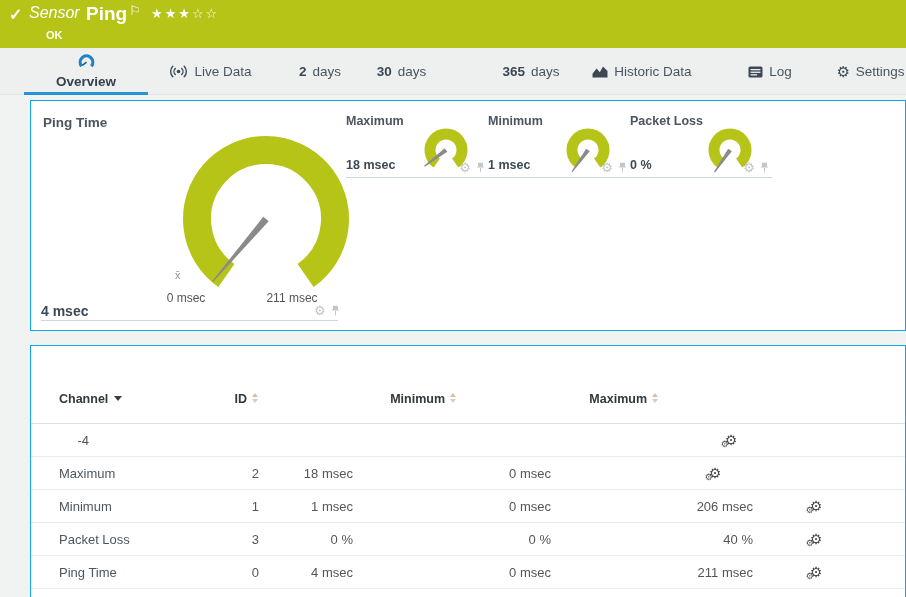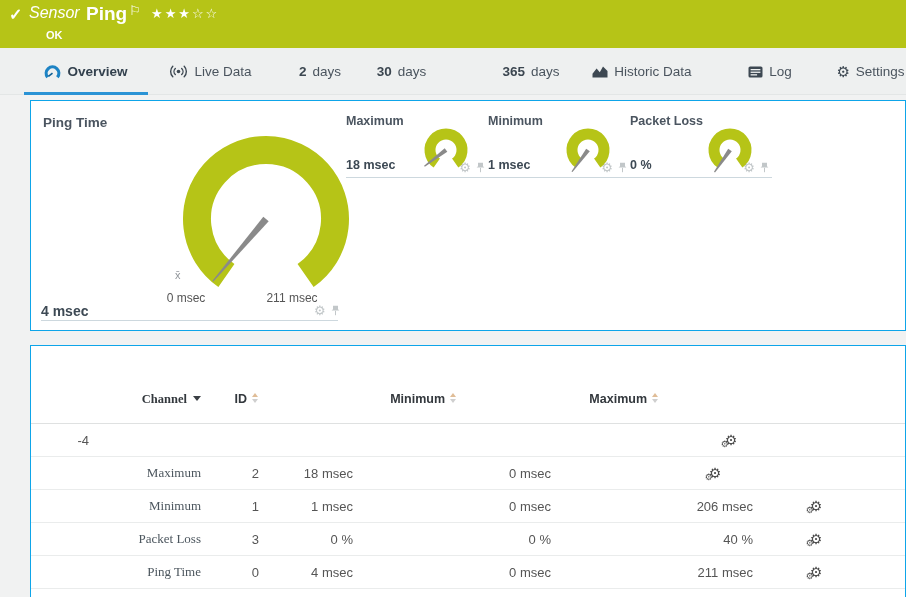--- a/index.html
+++ b/index.html
@@ -24,21 +24,21 @@
   .tb-flag{position:absolute;left:129px;top:3px;font-size:13px;}
   .tb-stars{position:absolute;left:151px;top:6px;font-size:13px;letter-spacing:2px;}
   .tb-status{position:absolute;left:46px;top:29px;font-size:11px;font-weight:bold;}
 
   
   .tabbar{position:absolute;left:0;top:48px;width:906px;height:47px;background:#eef0f0;border-bottom:1px solid #e3e6e6;}
   .tab{position:absolute;top:0;height:47px;display:flex;align-items:center;justify-content:center;gap:6px;
        font-size:13.5px;color:#4a545e;cursor:pointer;}
   .tab .tab-icon{display:inline-flex;align-items:center;}
   .tab .tab-num{font-weight:bold;color:#3b4650;}
-  .tab.active{font-weight:bold;color:#33414e;}
+  .tab.active{font-weight:bold;color:#33414e;flex-direction:column;}
   .tab.active::after{content:"";position:absolute;left:0;right:0;bottom:0;height:3px;background:var(--active-tab-blue);}
   .tab:nth-child(1){left:24px;width:124px;}
   .tab:nth-child(2){left:168px;width:85px;}
   .tab:nth-child(3){left:296px;width:48px;}
   .tab:nth-child(4){left:374px;width:55px;}
   .tab:nth-child(5){left:499px;width:64px;text-align:right;}
   .tab:nth-child(6){left:592px;width:100px;}
   .tab:nth-child(7){left:745px;width:50px;}
   .tab:nth-child(8){left:835px;width:71px;}
   .glyph-gear{font-size:15px;line-height:1;color:#3d4852;}
@@ -70,21 +70,21 @@
   .mini:nth-child(3){left:599px;}
   .mini-title{position:absolute;left:0;top:3px;font-size:12.5px;font-weight:bold;color:#4b5560;}
   .mini-svg{position:absolute;left:67px;top:12px;}
   .mini-value{position:absolute;left:0;top:47px;font-size:12.5px;font-weight:bold;color:#3d4954;}
   .mini .widget-icons{position:absolute;right:3px;bottom:3px;}
 
   
   .thead{display:flex;height:78px;border-bottom:1px solid #dfe1e1;font-size:12.5px;font-weight:bold;color:#33383d;}
   .thead .th{padding-top:46px;}
   .thead .th.c-last{padding-top:40px;}
-  .c-channel{width:170px;padding-left:11px;text-align:right;font-family:Liberation Serif, serif;}
+  .c-channel{width:170px;padding-left:28px;text-align:left;}
   .c-id{width:58px;text-align:right;}
   .c-last{width:94px;text-align:right;line-height:15px;}
   .c-min{width:198px;text-align:right;}
   .c-max{width:202px;text-align:right;}
   .c-gear{flex:1;display:flex;justify-content:center;padding-right:26px;align-items:center;}
   .trow{display:flex;align-items:center;height:33px;border-bottom:1px solid #eaecec;font-size:13px;color:#555;cursor:pointer;}
   .trow .c-channel{color:#4c565e;}
 
   .caret{display:inline-block;width:0;height:0;margin-left:6px;vertical-align:2px;
          border-left:4px solid transparent;border-right:4px solid transparent;border-top:5px solid #3a3f44;}

